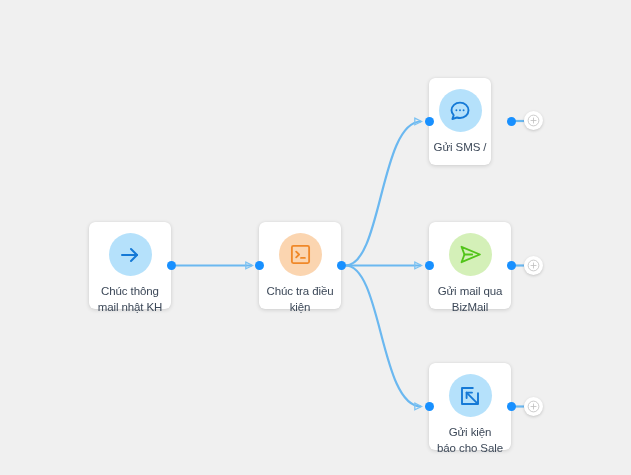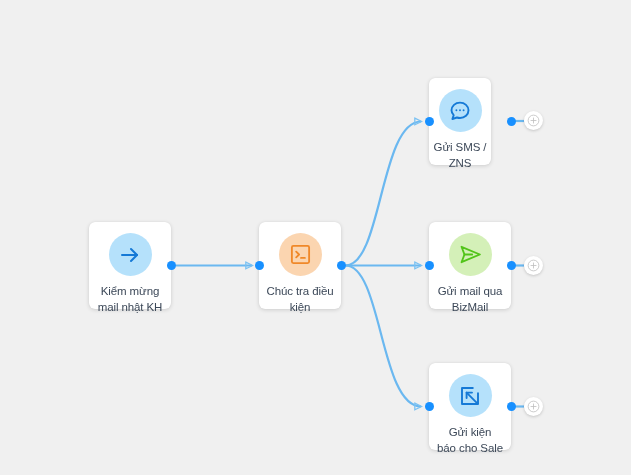--- a/index.html
+++ b/index.html
@@ -77,21 +77,21 @@
   </svg>
 
   <div class="node" style="left:89px;top:222px;width:82px;height:87px;">
     <div class="node-icon" style="background:#b5e1fb;">
       <svg width="24" height="24" viewBox="0 0 24 24" fill="none" stroke="#1579d6" stroke-width="2" stroke-linecap="round" stroke-linejoin="round">
         <line x1="4" y1="12" x2="19" y2="12"></line>
         <polyline points="13,6 19,12 13,18"></polyline>
       </svg>
     </div>
     <div class="node-label">
-      <div>Kiểm mừng</div>
+      <div>Chúc thông</div>
       <div>mail nhật KH</div>
     </div>
   </div>
   <div class="port" style="left:167px;top:261px;"></div>
 
   <div class="node" style="left:259px;top:222px;width:82px;height:87px;">
     <div class="node-icon" style="background:#fbd5b0;">
       <svg width="23" height="23" viewBox="0 0 24 24" fill="none" stroke="#f08828" stroke-width="1.9" stroke-linecap="round" stroke-linejoin="round">
         <rect x="3" y="3" width="18" height="18" rx="1.6"></rect>
         <polyline points="7.5,9 10.5,12 7.5,15"></polyline>
@@ -110,21 +110,20 @@
     <div class="node-icon" style="background:#b5e1fb;">
       <svg width="24" height="24" viewBox="0 0 24 24" fill="none" stroke="#1579d6" stroke-width="1.9" stroke-linecap="round" stroke-linejoin="round">
         <path d="M20.5,11.3 C20.5,15.6 16.7,19 12,19 C10.9,19 9.85,18.82 8.9,18.5 L4.4,20 L5.7,16.1 C4.35,14.82 3.5,13.15 3.5,11.3 C3.5,7 7.3,3.6 12,3.6 C16.7,3.6 20.5,7 20.5,11.3 Z"></path>
         <circle cx="8.4" cy="11.2" r="0.95" fill="#1579d6" stroke="none"></circle>
         <circle cx="12" cy="11.2" r="0.95" fill="#1579d6" stroke="none"></circle>
         <circle cx="15.6" cy="11.2" r="0.95" fill="#1579d6" stroke="none"></circle>
       </svg>
     </div>
     <div class="node-label">
       <div>Gửi SMS /</div>
-      <div>ZNS</div>
     </div>
   </div>
   <div class="port" style="left:425px;top:117px;"></div>
   <div class="port" style="left:507px;top:117px;"></div>
 
   <div class="node" style="left:429px;top:222px;width:82px;height:87px;">
     <div class="node-icon" style="background:#d4f0b8;">
       <svg width="25" height="25" viewBox="0 0 24 24" fill="none" stroke="#52c41a" stroke-width="1.8" stroke-linecap="round" stroke-linejoin="round">
         <path d="M3.4,4.6 L21,12 L3.4,19.4 L6.2,12 Z"></path>
         <line x1="6.2" y1="12" x2="13.6" y2="12"></line>

